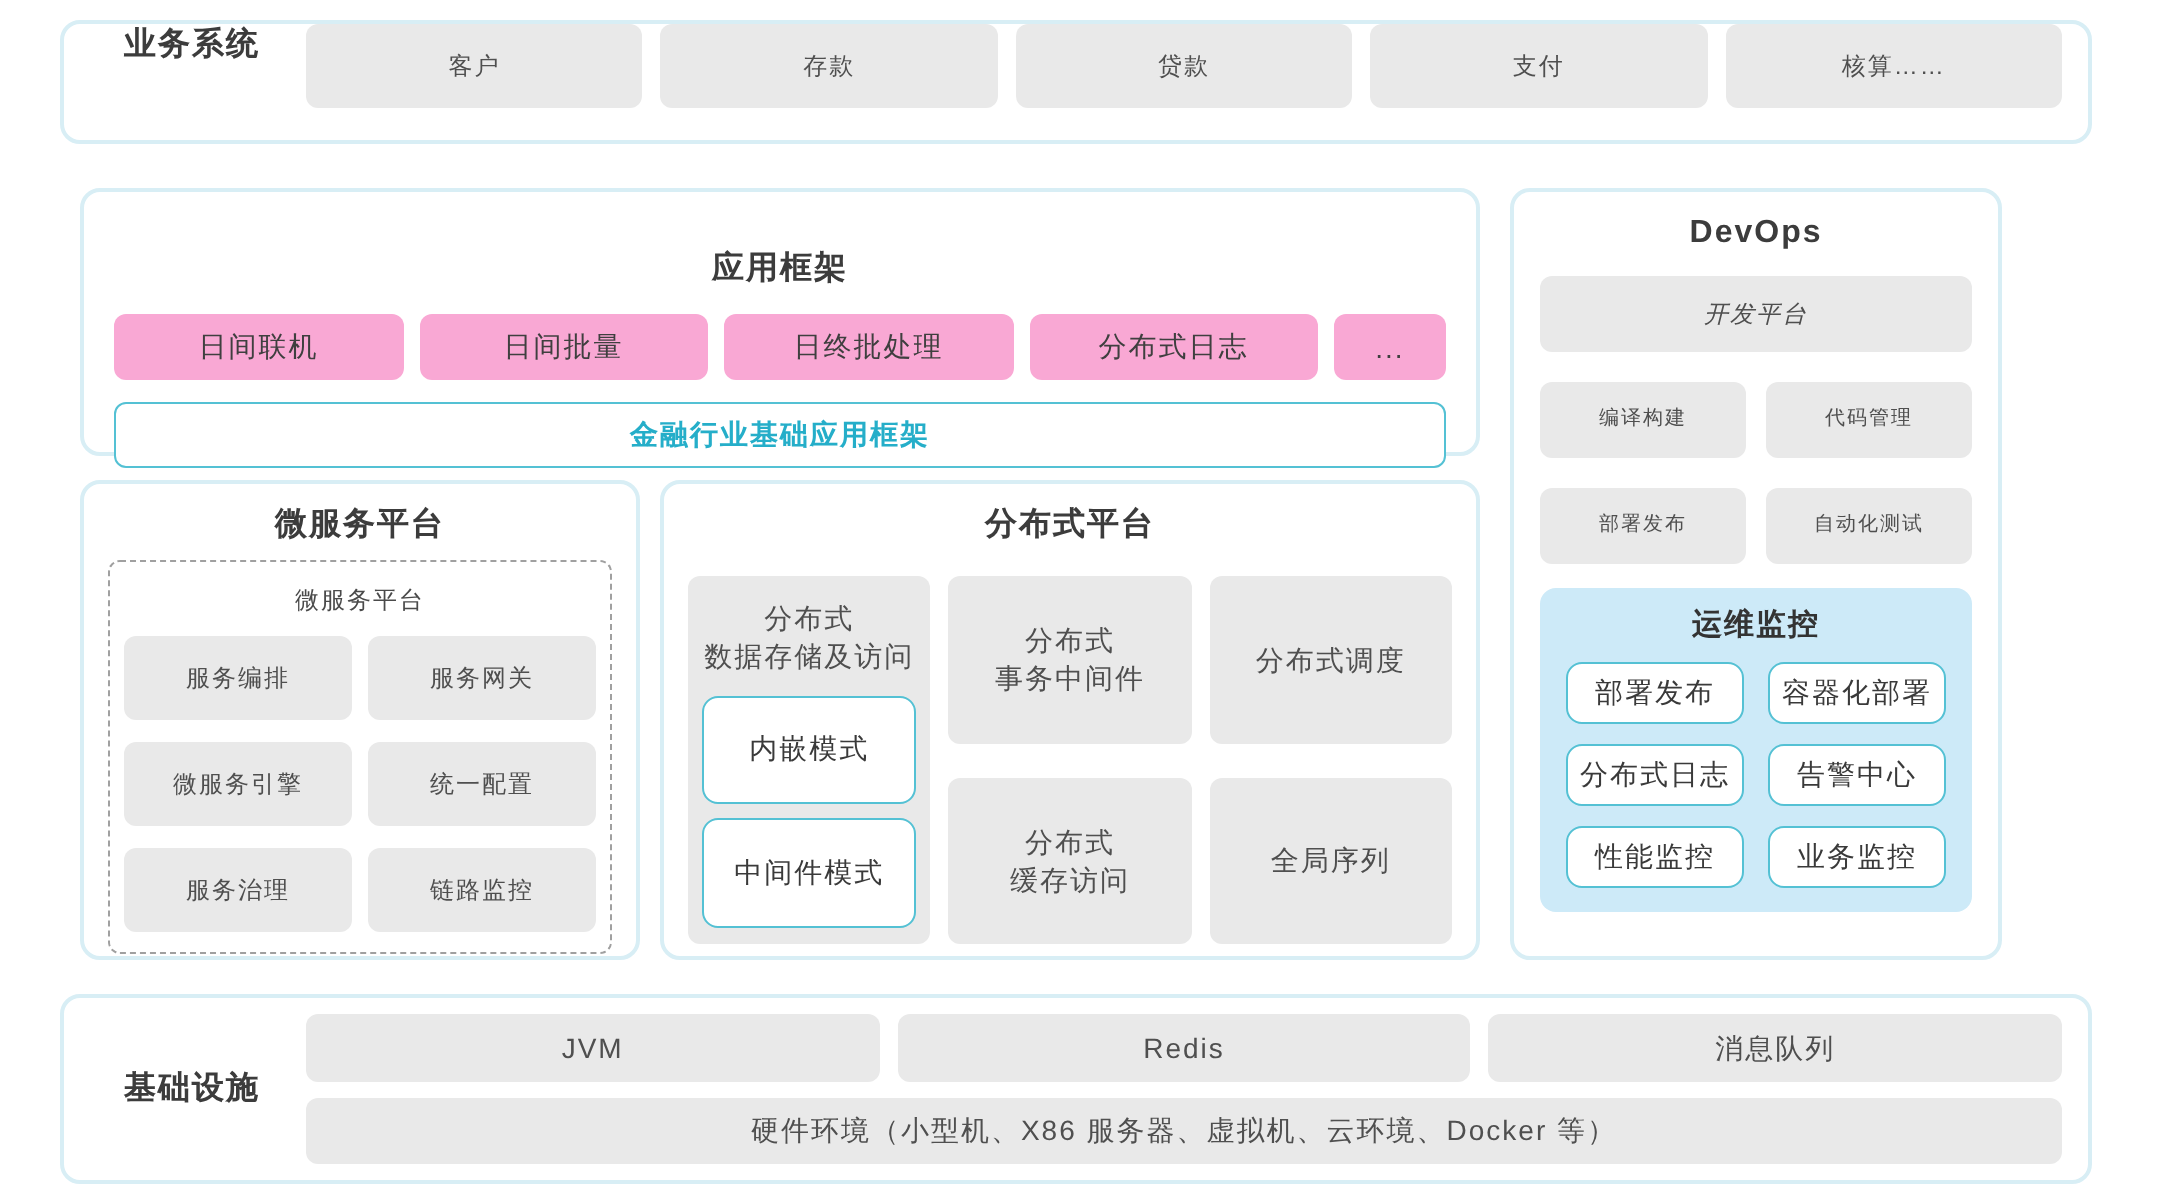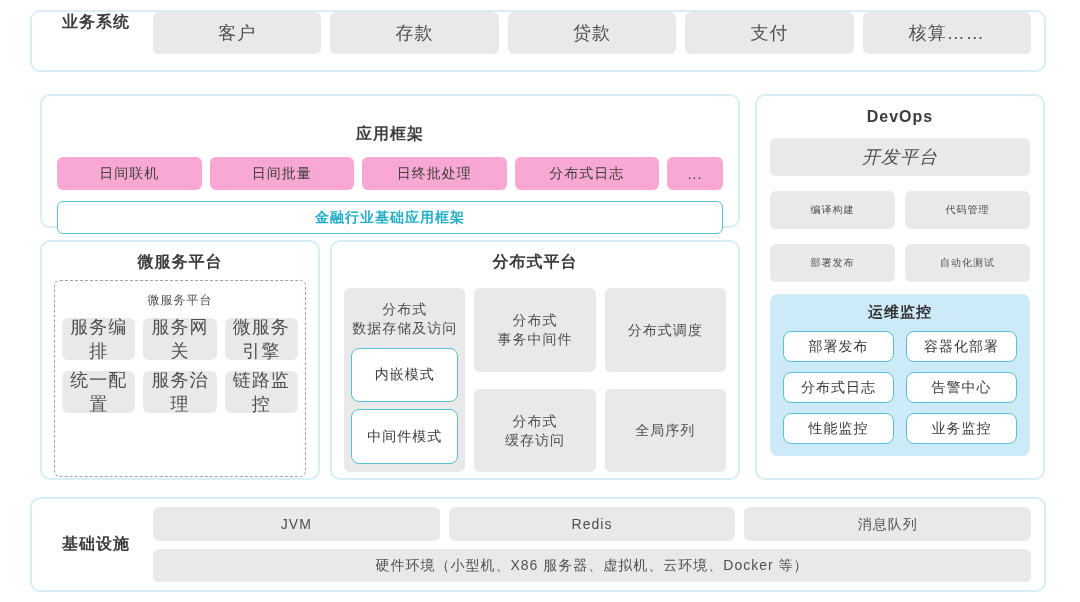--- a/index.html
+++ b/index.html
@@ -28,21 +28,21 @@
     font-weight: 600;
     color: #3c3c3c;
     letter-spacing: 1px;
   }
   .gray-box {
     background: #e9e9e9;
     border-radius: 6px;
     display: flex;
     align-items: center;
     justify-content: center;
-    font-size: 18px;
+    font-size: 12px;
     color: #4f4f4f;
     letter-spacing: 1px;
     white-space: pre-line;
     text-align: center;
     line-height: 1.35;
   }
   .blue-box {
     background: #f9a8d4;
     border-radius: 6px;
     display: flex;
@@ -86,21 +86,21 @@
   .finance-box {
     margin-top: 11px; height: 33px;
     background: #ffffff;
     border: 1.5px solid #54c1d4;
     border-radius: 6px;
     display: flex; align-items: center; justify-content: center;
     font-size: 14px; font-weight: 700; color: #25aec9;
     letter-spacing: 1px;
   }
   
-  .panel-devops { left: 755px; top: 94px; width: 290px; height: 386px; padding: 12px 13px 0; }
+  .panel-devops { left: 755px; top: 94px; width: 246px; height: 386px; padding: 12px 13px 0; }
   .devops-platform { margin-top: 12px; height: 38px; font-style: italic; }
   .devops-grid {
     margin-top: 15px;
     display: grid;
     grid-template-columns: 1fr 1fr;
     gap: 15px 10px;
   }
   .devops-grid .gray-box { height: 38px; font-size: 10px; }
   .monitor {
     margin-top: 12px;
@@ -133,21 +133,21 @@
   }
   .dashed-title {
     text-align: center;
     font-size: 12px;
     color: #4a4a4a;
     letter-spacing: 1px;
     margin: 3px 0 9px;
   }
   .micro-grid {
     display: grid;
-    grid-template-columns: 1fr 1fr 1fr;
+    grid-template-columns: 1fr 1fr;
     gap: 11px 8px;
   }
   .micro-grid .gray-box { height: 42px; }
   
   .panel-dist { left: 330px; top: 240px; width: 410px; height: 240px; padding: 10px 12px 0; }
   .dist-grid {
     margin-top: 15px;
     display: grid;
     grid-template-columns: 1fr 1fr 1fr;
     grid-template-rows: 84px 83px;

